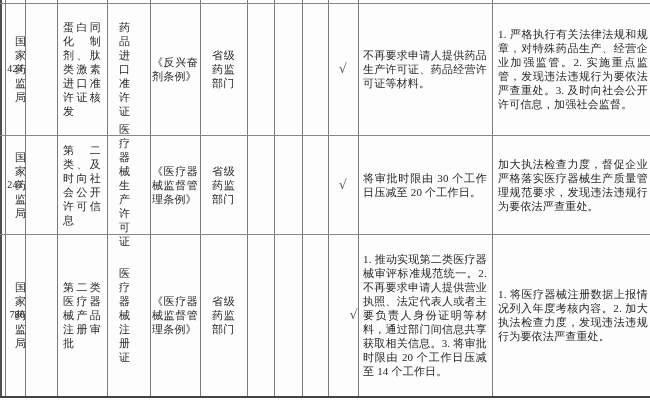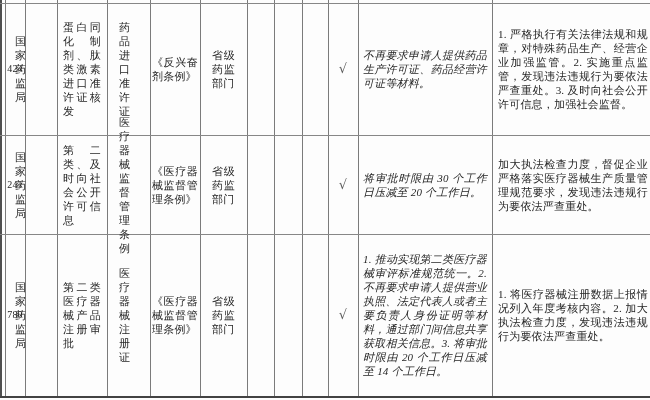--- a/index.html
+++ b/index.html
@@ -19,31 +19,31 @@
   
   .cell {
     position:absolute; display:flex; align-items:center;
     font-size:11px; line-height:14px; letter-spacing:0.2px;
   }
   .jt { width:100%; text-align:justify; text-justify:inter-character; }
   .center { justify-content:center; text-align:center; }
   
   .r1 { top:3px;   height:132px; }
   .r2 { top:135px; height:99px;  }
-  .r3 { top:234px; height:162px; }
+  .r3 { top:234px; height:162px;justify-content:flex-end; }
   
   .col-seq   { left:5px;   width:20px;  font-size:10px; }
   .col-auth  { left:10px;  width:32px;  padding:16px 5px; }
   .col-item  { left:57px;  width:50px;  padding:8px 6px; }
   .col-cert  { left:107px; width:43px;  padding:0 12px; }
   .col-law   { left:150px; width:50px;  padding:0 2px; }
   .col-dept  { left:200px; width:47px;  padding:0 12px; }
   .col-check { left:328px; width:30px;  font-size:13px; color:#5c5c5c;
                font-family:"DejaVu Sans","Liberation Sans",sans-serif; }
-  .col-meas  { left:358px; width:134px; padding:0 5px;font-style:italic; }
+  .col-meas  { left:358px; width:134px; padding:0 5px; }
   .col-super { left:492px; width:158px; padding:0 2px 0 6px; }
 </style>
 </head>
 <body>
 
 <div class="vl-edge"></div>
 <div class="vl" style="left:5px"></div>
 <div class="vl" style="left:25px"></div>
 <div class="vl" style="left:57px"></div>
 <div class="vl" style="left:107px"></div>
@@ -94,21 +94,21 @@
   <div class="cell r2 col-seq center">
       <span>241</span>
     </div>
   <div class="cell r2 col-auth">
       <span class="jt">国家药监局</span>
     </div>
   <div class="cell r2 col-item">
       <span class="jt">第二类、及时向社会公开许可信息</span>
     </div>
   <div class="cell r2 col-cert">
-      <span class="jt">医疗器械监督管理条例</span>
+      <span class="jt">医疗器械生产许可证</span>
     </div>
   <div class="cell r2 col-law">
       <span class="jt">《医疗器械监督管理条例》</span>
     </div>
   <div class="cell r2 col-dept">
       <span class="jt">省级药监部门</span>
     </div>
   <div class="cell r2 col-check center">
       <span>√</span>
     </div>

